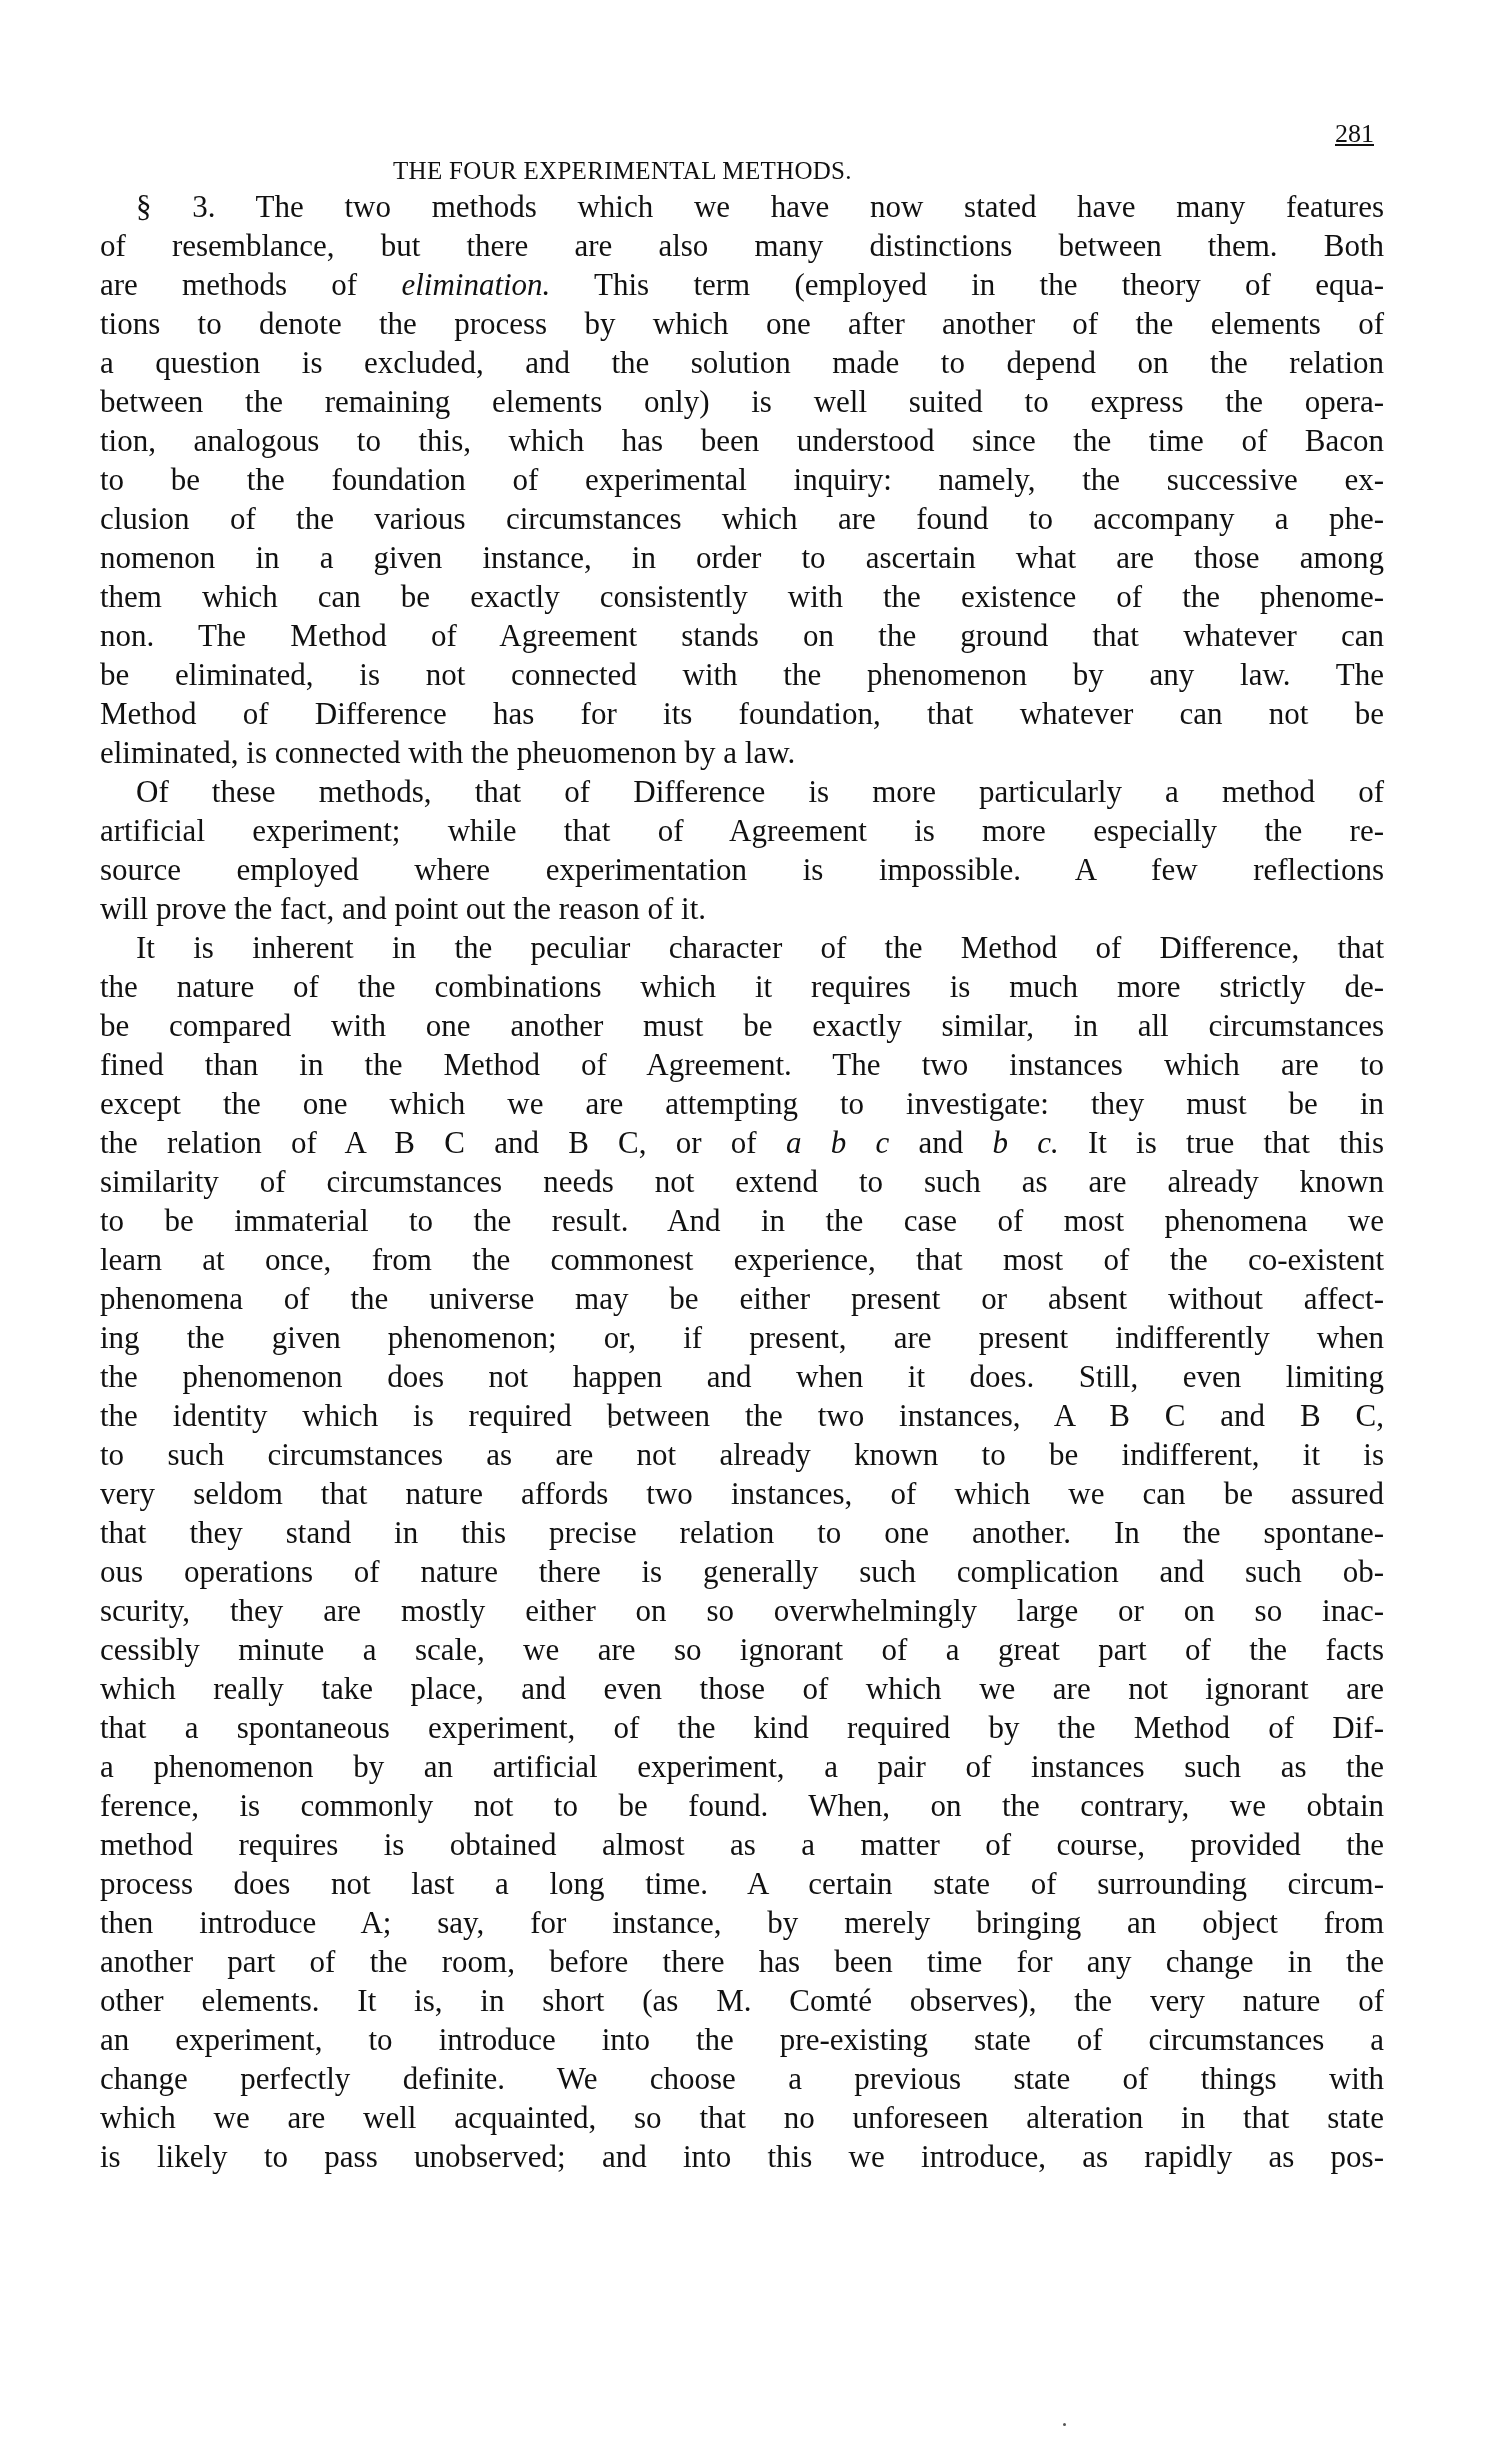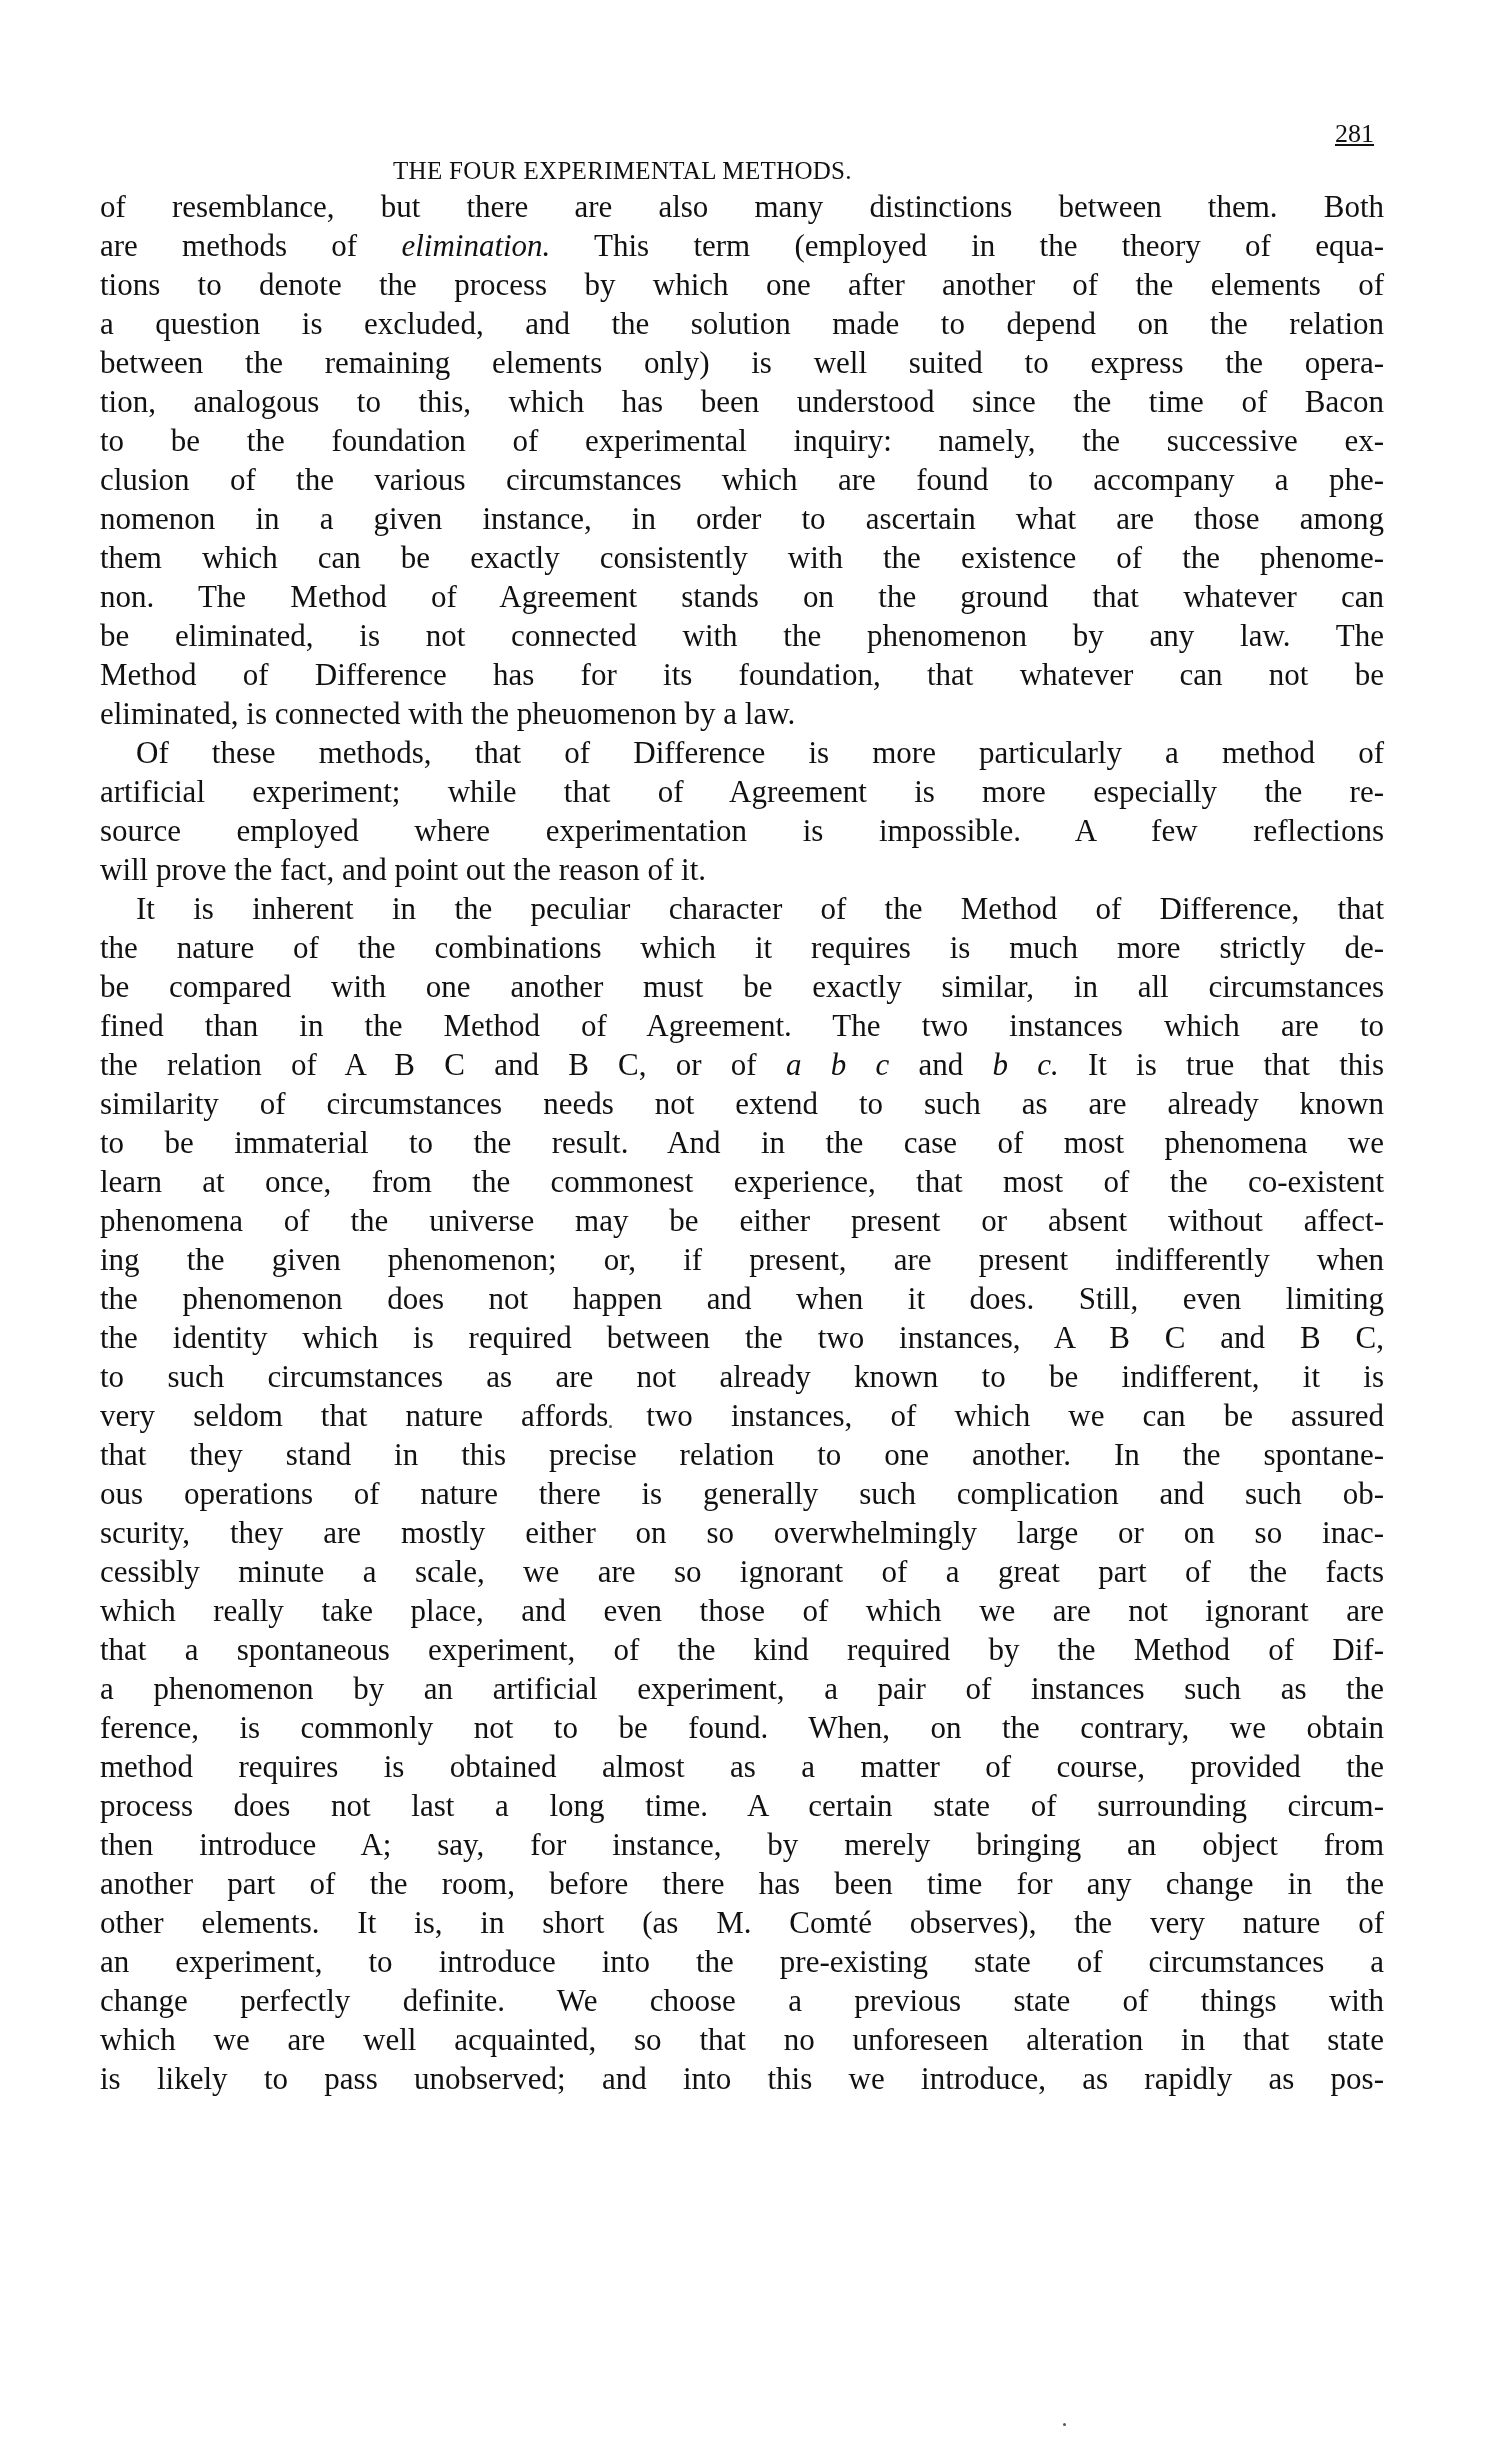--- a/index.html
+++ b/index.html
@@ -37,20 +37,21 @@
 <body>
 
 <div class="page">
 
   <div class="running-head">
     <span class="running-title">THE FOUR EXPERIMENTAL METHODS.</span>
     <span class="page-number">281</span>
   </div>
 
   <div class="body-text" id="body-text">
+      <span class="line indent">§ 3. The two methods which we have now stated have many features</span>
       <span class="line">of resemblance, but there are also many distinctions between them.  Both</span>
       <span class="line">are methods of <i>elimination.</i>  This term (employed in the theory of equa-</span>
       <span class="line">tions to denote the process by which one after another of the elements of</span>
       <span class="line">a question is excluded, and the solution made to depend on the relation</span>
       <span class="line">between the remaining elements only) is well suited to express the opera-</span>
       <span class="line">tion, analogous to this, which has been understood since the time of Bacon</span>
       <span class="line">to be the foundation of experimental inquiry: namely, the successive ex-</span>
       <span class="line">clusion of the various circumstances which are found to accompany a phe-</span>
       <span class="line">nomenon in a given instance, in order to ascertain what are those among</span>
       <span class="line">them which can be exactly consistently with the existence of the phenome-</span>
@@ -59,20 +60,21 @@
       <span class="line">Method of Difference has for its foundation, that whatever can not be</span>
       <span class="line last">eliminated, is connected with the pheuomenon by a law.</span>
       <span class="line indent">Of these methods, that of Difference is more particularly a method of</span>
       <span class="line">artificial experiment; while that of Agreement is more especially the re-</span>
       <span class="line">source employed where experimentation is impossible.  A few reflections</span>
       <span class="line last">will prove the fact, and point out the reason of it.</span>
       <span class="line indent">It is inherent in the peculiar character of the Method of Difference, that</span>
       <span class="line">the nature of the combinations which it requires is much more strictly de-</span>
       <span class="line">be compared with one another must be exactly similar, in all circumstances</span>
       <span class="line">fined than in the Method of Agreement.  The two instances which are to</span>
+      <span class="line">except the one which we are attempting to investigate: they must be in</span>
       <span class="line">the relation of A B C and B C, or of <i>a b c</i> and <i>b c.</i>  It is true that this</span>
       <span class="line">similarity of circumstances needs not extend to such as are already known</span>
       <span class="line">to be immaterial to the result.  And in the case of most phenomena we</span>
       <span class="line">learn at once, from the commonest experience, that most of the co-existent</span>
       <span class="line">phenomena of the universe may be either present or absent without affect-</span>
       <span class="line">ing the given phenomenon; or, if present, are present indifferently when</span>
       <span class="line">the phenomenon does not happen and when it does.  Still, even limiting</span>
       <span class="line">the identity which is required between the two instances, A B C and B C,</span>
       <span class="line">to such circumstances as are not already known to be indifferent, it is</span>
       <span class="line">very seldom that nature affords two instances, of which we can be assured</span>

